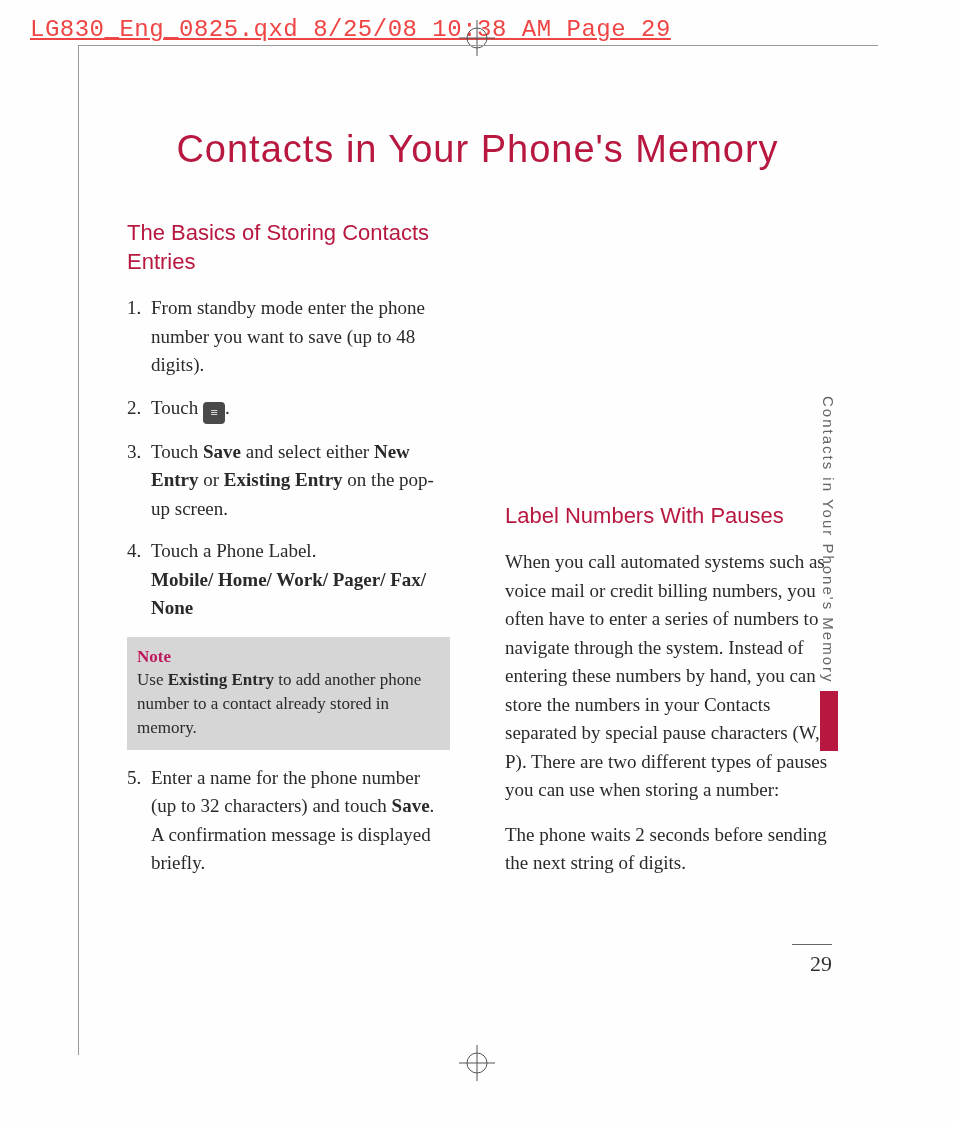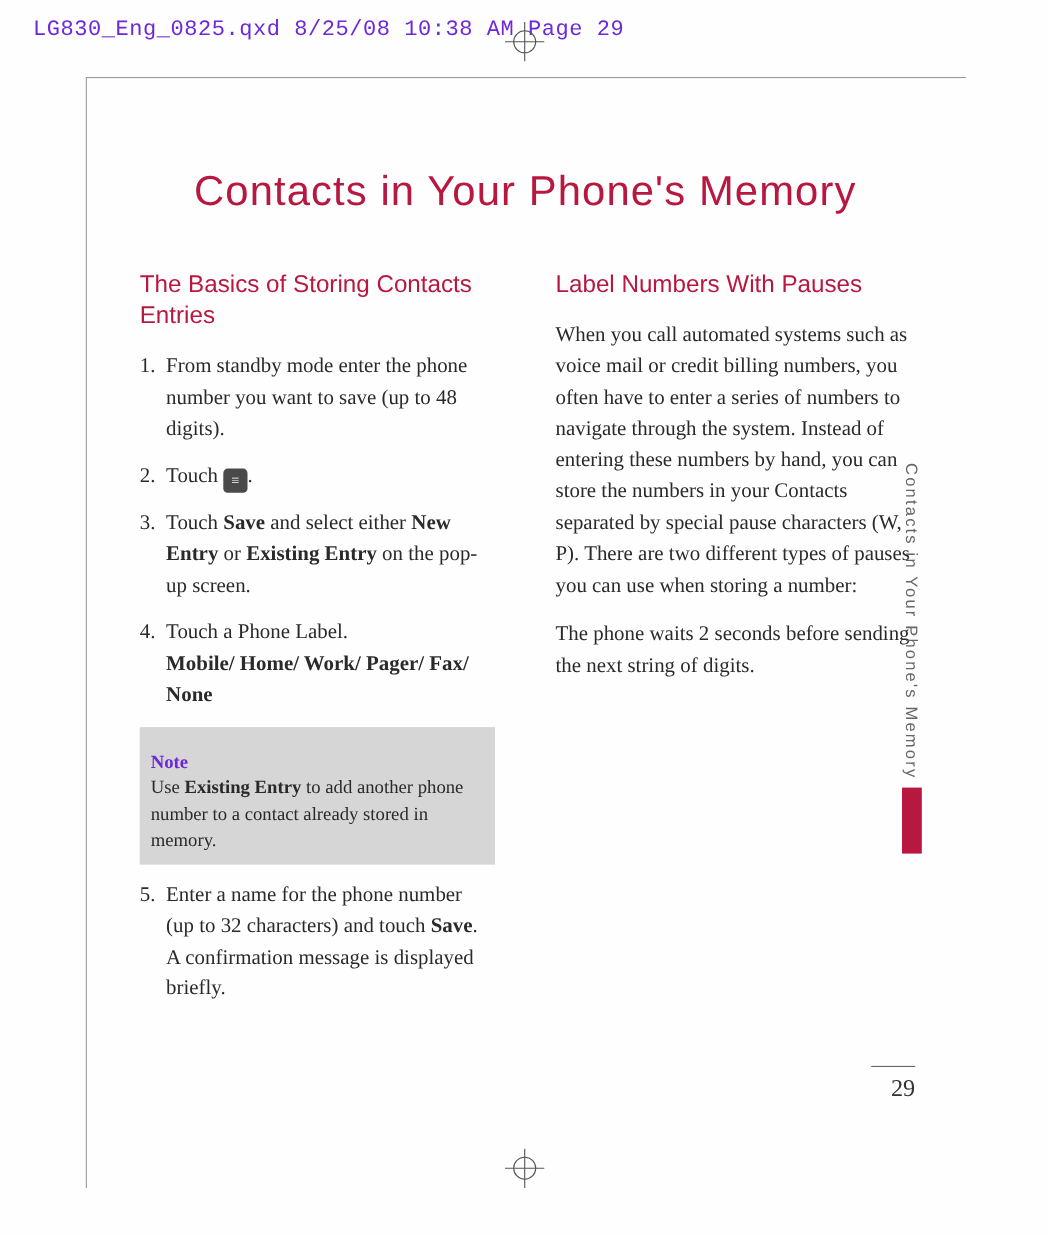--- a/index.html
+++ b/index.html
@@ -9,39 +9,40 @@
       background: #fefefe;
       font-family: Georgia, 'Times New Roman', serif;
       position: relative;
       color: #2a2a2a;
     }
     .slug-line {
       position: absolute;
       top: 16px;
       left: 30px;
       font-family: 'Courier New', monospace;
-      font-size: 20px;
-      color: #6d28d9;
+      font-size: 24px;
+      color: #ef4444;
       letter-spacing: 0.5px;
+      text-decoration: underline;
     }
     .crop-mark-top {
       position: absolute;
       top: 20px;
       left: 50%;
       transform: translateX(-50%);
     }
     .crop-mark-bottom {
       position: absolute;
       bottom: 38px;
       left: 50%;
       transform: translateX(-50%);
     }
     .frame {
       position: absolute;
-      top: 70px;
+      top: 45px;
       left: 78px;
       width: 800px;
       height: 1010px;
       border-top: 1px solid #999;
       border-left: 1px solid #999;
     }
     .content {
       padding: 82px 50px 0 48px;
     }
     .page-title {
@@ -49,20 +50,21 @@
       color: #b81840;
       text-align: center;
       font-weight: normal;
       letter-spacing: 1px;
       margin-bottom: 48px;
       font-family: 'Trebuchet MS', 'Lucida Sans', sans-serif;
     }
     .columns {
       display: flex;
       gap: 55px;
+      align-items: flex-end;
     }
     .col {
       flex: 1;
       font-size: 19px;
       line-height: 1.5;
     }
     .section-heading {
       color: #b81840;
       font-size: 22px;
       font-weight: normal;
@@ -94,24 +96,23 @@
       vertical-align: -3px;
     }
     .note-box {
       background: #d6d6d6;
       padding: 8px 10px 10px 10px;
       margin: 6px 0 14px 0;
       font-size: 17px;
       line-height: 1.4;
     }
     .note-label {
-      color: #6d28d9;
+      color: #be185d;
       font-weight: bold;
       display: block;
-      margin-top: 12px;
     }
     .para {
       margin-bottom: 14px;
       margin-top: 16px;
     }
     .side-tab {
       position: absolute;
       right: 40px;
       top: 350px;
       text-align: center;

